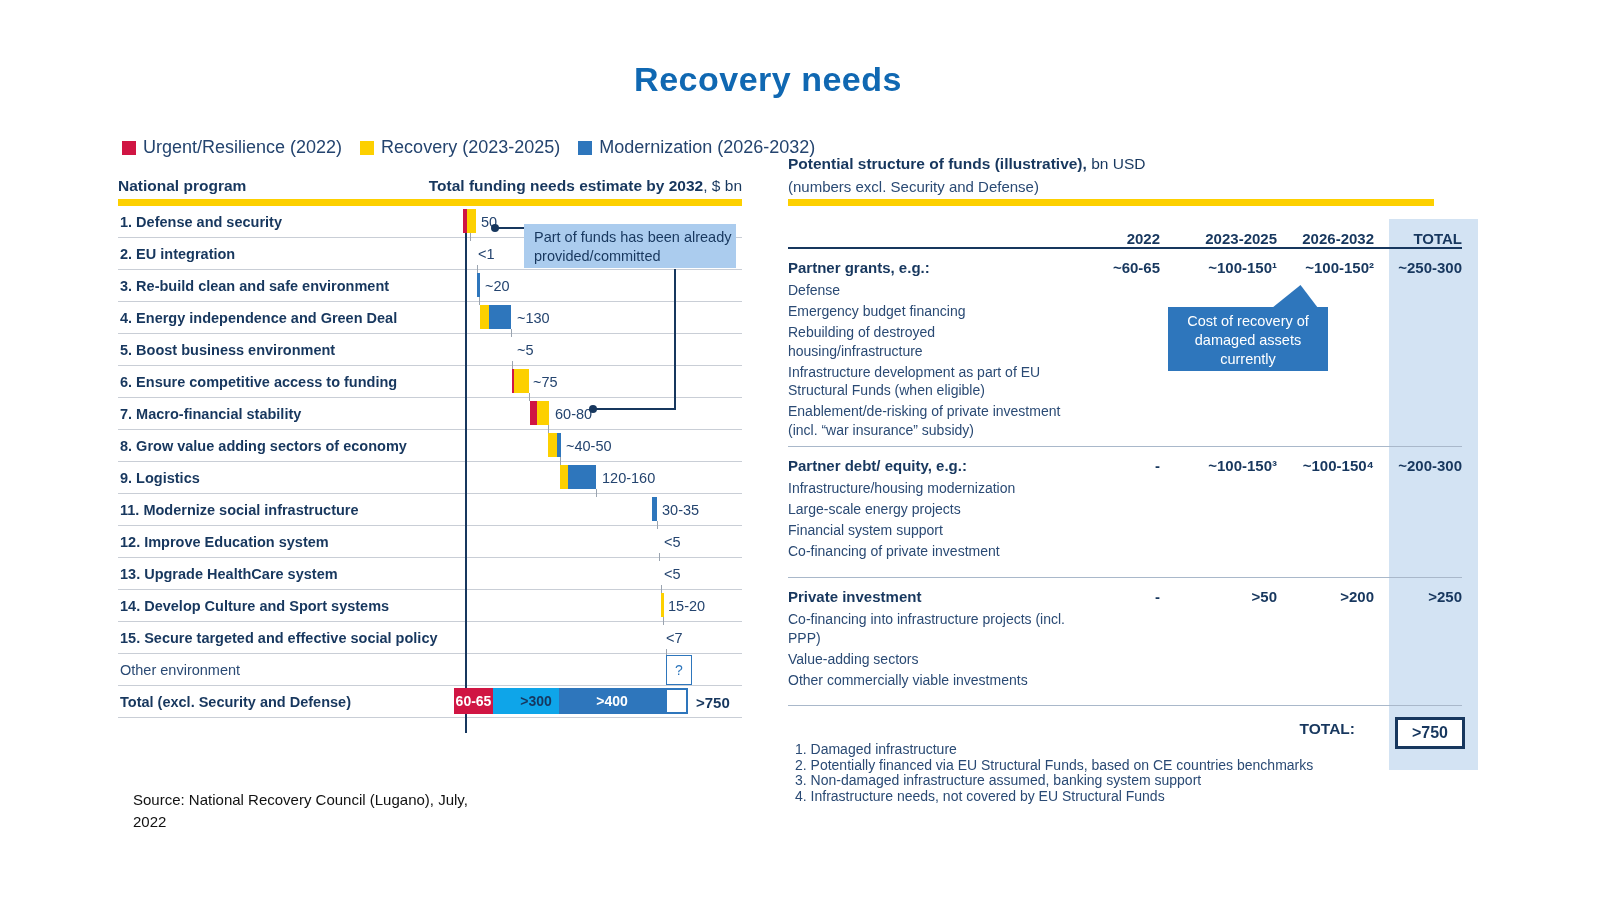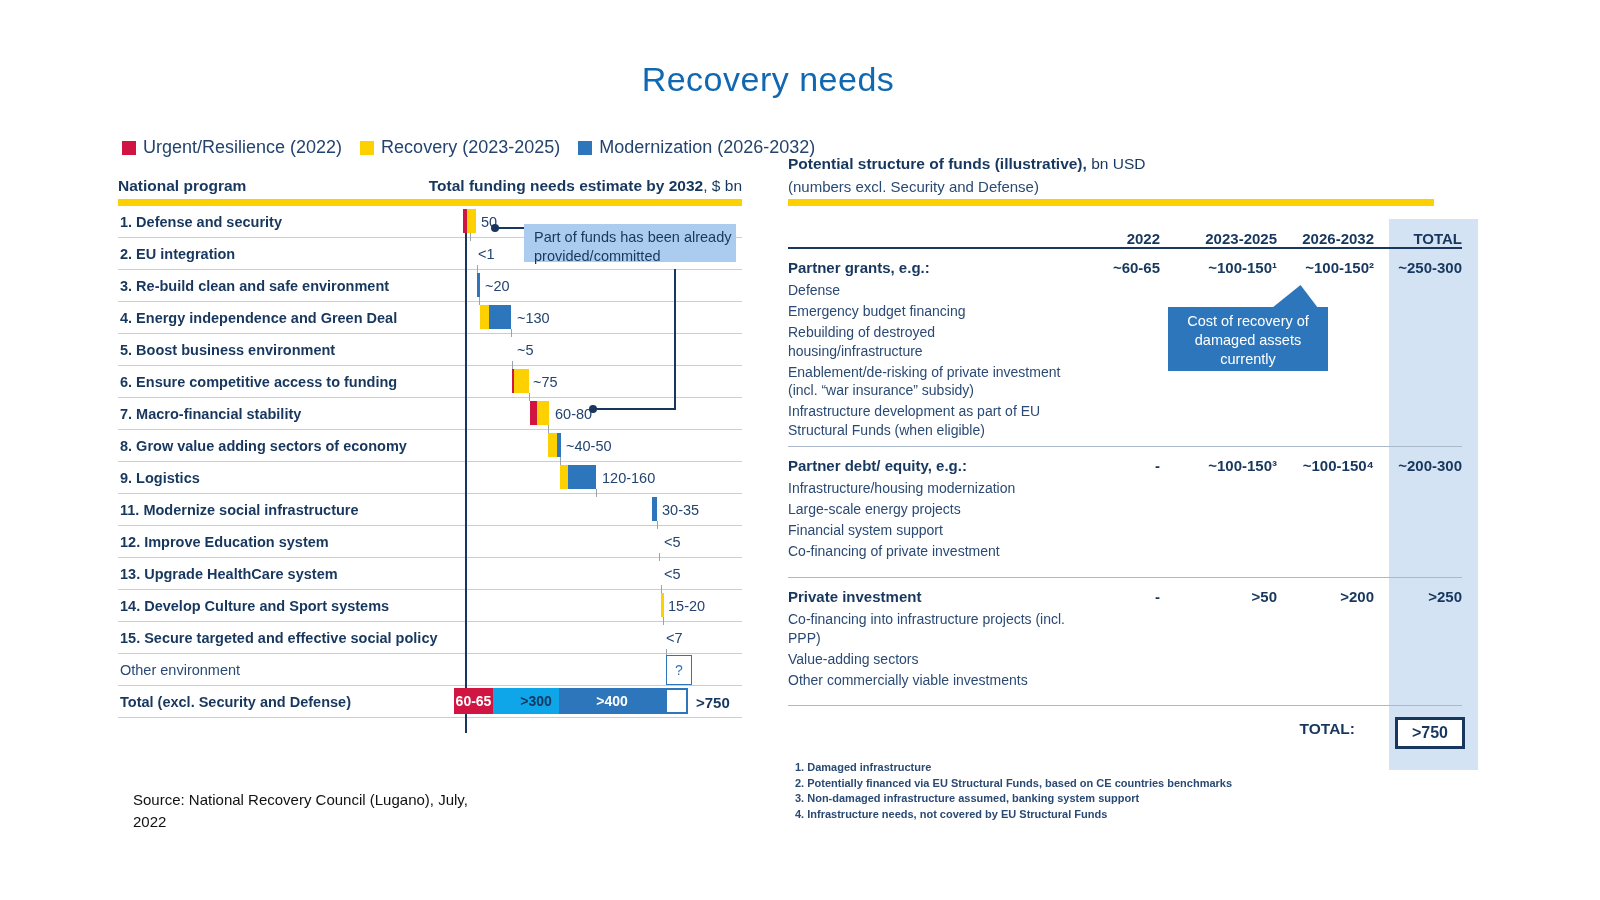--- a/index.html
+++ b/index.html
@@ -1,21 +1,21 @@
 <!DOCTYPE html>
 <html><head>
 <meta charset="utf-8">
 <style>
   html,body{margin:0;padding:0;background:#fff;}
   .slide{position:relative;width:1600px;height:900px;background:#ffffff;
     font-family:"Liberation Sans",sans-serif;color:#2a4a74;overflow:hidden;}
 
   
   .title{position:absolute;top:60px;left:0;width:1536px;text-align:center;
-    font-size:34px;font-weight:normal;color:#1068b2;letter-spacing:.5px;}
+    font-size:34px;font-weight:bold;color:#1068b2;letter-spacing:.5px;}
 
   
   .legend{position:absolute;left:122px;top:137px;display:flex;gap:18px;align-items:center;font-size:18px;color:#24446f;}
   .legend-item{display:flex;align-items:center;gap:7px;}
   .swatch{width:14px;height:14px;flex:0 0 auto;}
 
   
   .lp-header{position:absolute;left:118px;top:177px;width:624px;display:flex;justify-content:space-between;
     font-size:15.5px;color:#17375e;gap:32px;}
   .lp-header .bold{font-weight:bold;}
@@ -39,21 +39,21 @@
   
   .trow .tseg{position:absolute;top:2px;height:26px;display:flex;align-items:center;justify-content:center;
     font-size:14px;font-weight:bold;z-index:2;}
   .tred{left:336px;width:39px;background:#d01543;color:#fff;}
   .tyellow{left:375px;width:86px;background:#0ea5e9;color:#17375e;}
   .tblue{left:441px;width:106px;background:#2e76bc;color:#fff;}
   .twhite{position:absolute;left:547px;top:2px;width:23px;height:26px;background:#fff;border:2px solid #2e76bc;box-sizing:border-box;z-index:2;}
   .tval{position:absolute;left:578px;top:50%;transform:translateY(-50%);font-size:15px;font-weight:bold;color:#17375e;z-index:2;}
 
   
-  .callout1{position:absolute;left:524px;top:224px;width:212px;height:38px;background:#abccee;
+  .callout1{position:absolute;left:524px;top:224px;width:212px;height:44px;background:#abccee;
     color:#17375e;font-size:14.5px;line-height:19px;padding:4px 0 0 10px;box-sizing:border-box;z-index:5;}
   .conn{position:absolute;background:#17375e;z-index:4;}
   .dot{position:absolute;width:8px;height:8px;border-radius:50%;background:#17375e;z-index:4;}
 
   
   .rp-title{position:absolute;left:788px;top:155px;font-size:15.5px;color:#17375e;}
   .rp-title .bold{font-weight:bold;}
   .rp-sub{position:absolute;left:788px;top:178px;font-size:15px;color:#2a4a74;}
   .totalcol-bg{position:absolute;left:1389px;top:219px;width:89px;height:551px;background:#d3e3f3;z-index:0;}
   .rp-table{position:absolute;left:788px;top:222px;width:674px;z-index:1;}
@@ -72,21 +72,21 @@
     border:3px solid #17375e;box-sizing:border-box;display:flex;align-items:center;justify-content:center;
     font-size:16px;font-weight:bold;color:#17375e;}
 
   
   .callout2{position:absolute;left:1168px;top:307px;width:160px;height:64px;background:#2e76bc;color:#fff;
     font-size:14.5px;line-height:19px;text-align:center;padding-top:5px;box-sizing:border-box;z-index:3;}
   .callout2-tri{position:absolute;left:1272px;top:285px;width:46px;height:23px;background:#2e76bc;
     clip-path:polygon(0 100%,100% 100%,62% 0);z-index:3;}
 
   
-  .footnotes{position:absolute;left:795px;top:760px;font-size:11px;line-height:15.5px;color:#2a4a74;z-index:2;font-weight:bold;}
+  .footnotes{position:absolute;left:795px;top:742px;font-size:14px;line-height:15.5px;color:#2a4a74;z-index:2;}
   .source{position:absolute;left:133px;top:789px;font-size:15px;line-height:22px;color:#111;}
 </style>
 </head>
 <body>
 
 <div class="slide">
 
   <div class="title">Recovery needs</div>
 
   <div class="legend">
@@ -243,22 +243,22 @@
         <span class="rp-name">Partner grants, e.g.:</span>
         <span class="rp-val">~60-65</span>
         <span class="rp-val">~100-150¹</span>
         <span class="rp-val">~100-150²</span>
         <span class="rp-val">~250-300</span>
       </div>
       <div class="rp-items">
         <div class="rp-item">Defense</div>
         <div class="rp-item">Emergency budget financing</div>
         <div class="rp-item">Rebuilding of destroyed housing/infrastructure</div>
+        <div class="rp-item">Infrastructure development as part of EU Structural Funds (when eligible)</div>
         <div class="rp-item">Enablement/de-risking of private investment (incl. “war insurance” subsidy)</div>
-        <div class="rp-item">Infrastructure development as part of EU Structural Funds (when eligible)</div>
       </div>
     </div>
 
     <div class="rp-sec" style="height:131px;">
       <div class="rgrid rp-namerow">
         <span class="rp-name">Partner debt/ equity, e.g.:</span>
         <span class="rp-val">-</span>
         <span class="rp-val">~100-150³</span>
         <span class="rp-val">~100-150⁴</span>
         <span class="rp-val">~200-300</span>

